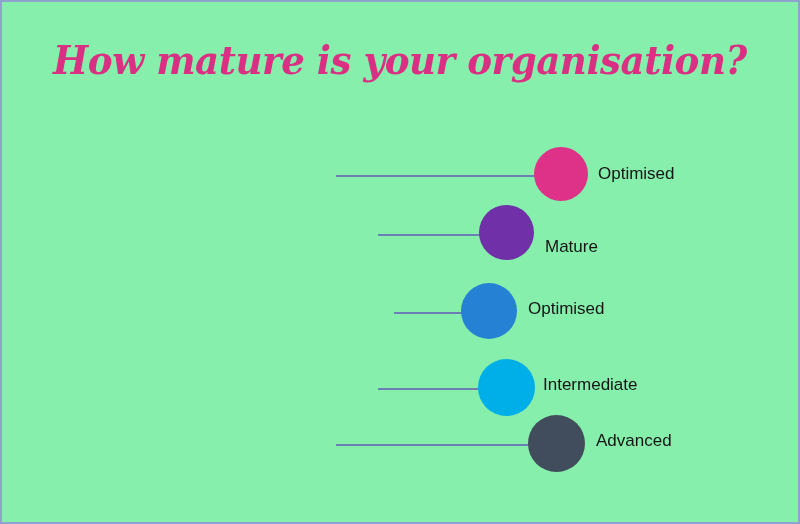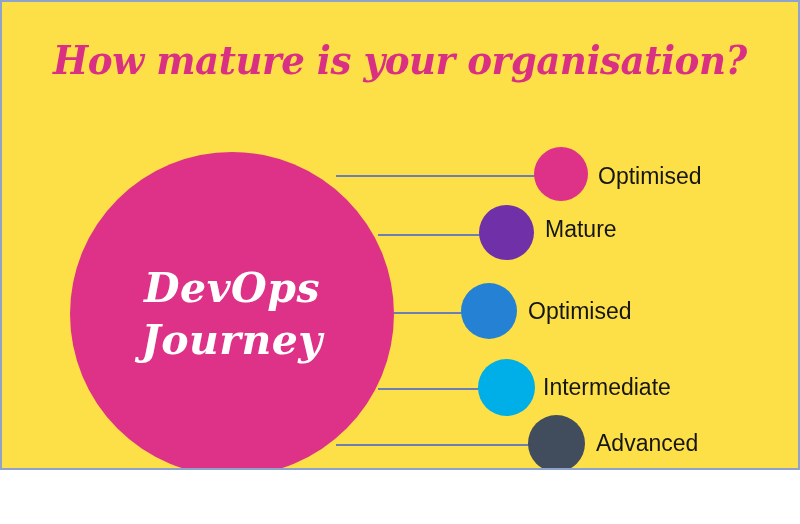--- a/index.html
+++ b/index.html
@@ -6,22 +6,22 @@
     margin: 0;
     padding: 0;
     background: #ffffff;
   }
   body {
     font-family: "Liberation Sans", sans-serif;
   }
   #canvas {
     position: relative;
     width: 800px;
-    height: 470px;
-    background: #fde047;
+    height: 524px;
+    background: #86efac;
     box-sizing: border-box;
     border: 2px solid #8fa2cc;
     overflow: hidden;
   }
   #title {
     position: absolute;
     left: 0;
     right: 0;
     top: 34px;
     text-align: center;
@@ -62,45 +62,41 @@
     height: 0;
     border-top: 2px solid #6b7fb5;
   }
   .node-dot {
     position: absolute;
     border-radius: 50%;
   }
   .node-label {
     position: absolute;
     font-family: "Liberation Sans", sans-serif;
-    font-size: 23px;
+    font-size: 17px;
     color: #151515;
     white-space: nowrap;
     line-height: 1;
   }
 </style>
 </head>
 <body>
 
 <div id="canvas">
 
   <div id="title">How mature is your organisation?</div>
 
-  <div id="hub">
-    <div class="hub-line">DevOps</div>
-    <div class="hub-line">Journey</div>
-  </div>
 
   <div id="nodes-layer">
       <div class="connector" style="left: 334px; top: 173px; width: 200px; border-top-color: rgb(107, 127, 181);"></div>
       <div class="node-dot" style="left: 532px; top: 145px; width: 54px; height: 54px; background: rgb(221, 50, 135);"></div>
       <div class="node-label" style="left: 596px; top: 163px;">Optimised</div>
       <div class="connector" style="left: 376px; top: 232px; width: 103px; border-top-color: rgb(107, 127, 181);"></div>
       <div class="node-dot" style="left: 477px; top: 203px; width: 55px; height: 55px; background: rgb(112, 48, 168);"></div>
-      <div class="node-label" style="left: 543px; top: 216px;">Mature</div>
+      <div class="node-label" style="left: 543px; top: 236px;">Mature</div>
       <div class="connector" style="left: 392px; top: 310px; width: 70px; border-top-color: rgb(107, 127, 181);"></div>
       <div class="node-dot" style="left: 459px; top: 281px; width: 56px; height: 56px; background: rgb(37, 129, 212);"></div>
       <div class="node-label" style="left: 526px; top: 298px;">Optimised</div>
       <div class="connector" style="left: 376px; top: 386px; width: 104px; border-top-color: rgb(107, 127, 181);"></div>
       <div class="node-dot" style="left: 476px; top: 357px; width: 57px; height: 57px; background: rgb(0, 174, 232);"></div>
       <div class="node-label" style="left: 541px; top: 374px;">Intermediate</div>
       <div class="connector" style="left: 334px; top: 442px; width: 196px; border-top-color: rgb(107, 127, 181);"></div>
       <div class="node-dot" style="left: 526px; top: 413px; width: 57px; height: 57px; background: rgb(65, 76, 92);"></div>
       <div class="node-label" style="left: 594px; top: 430px;">Advanced</div>
     </div>

